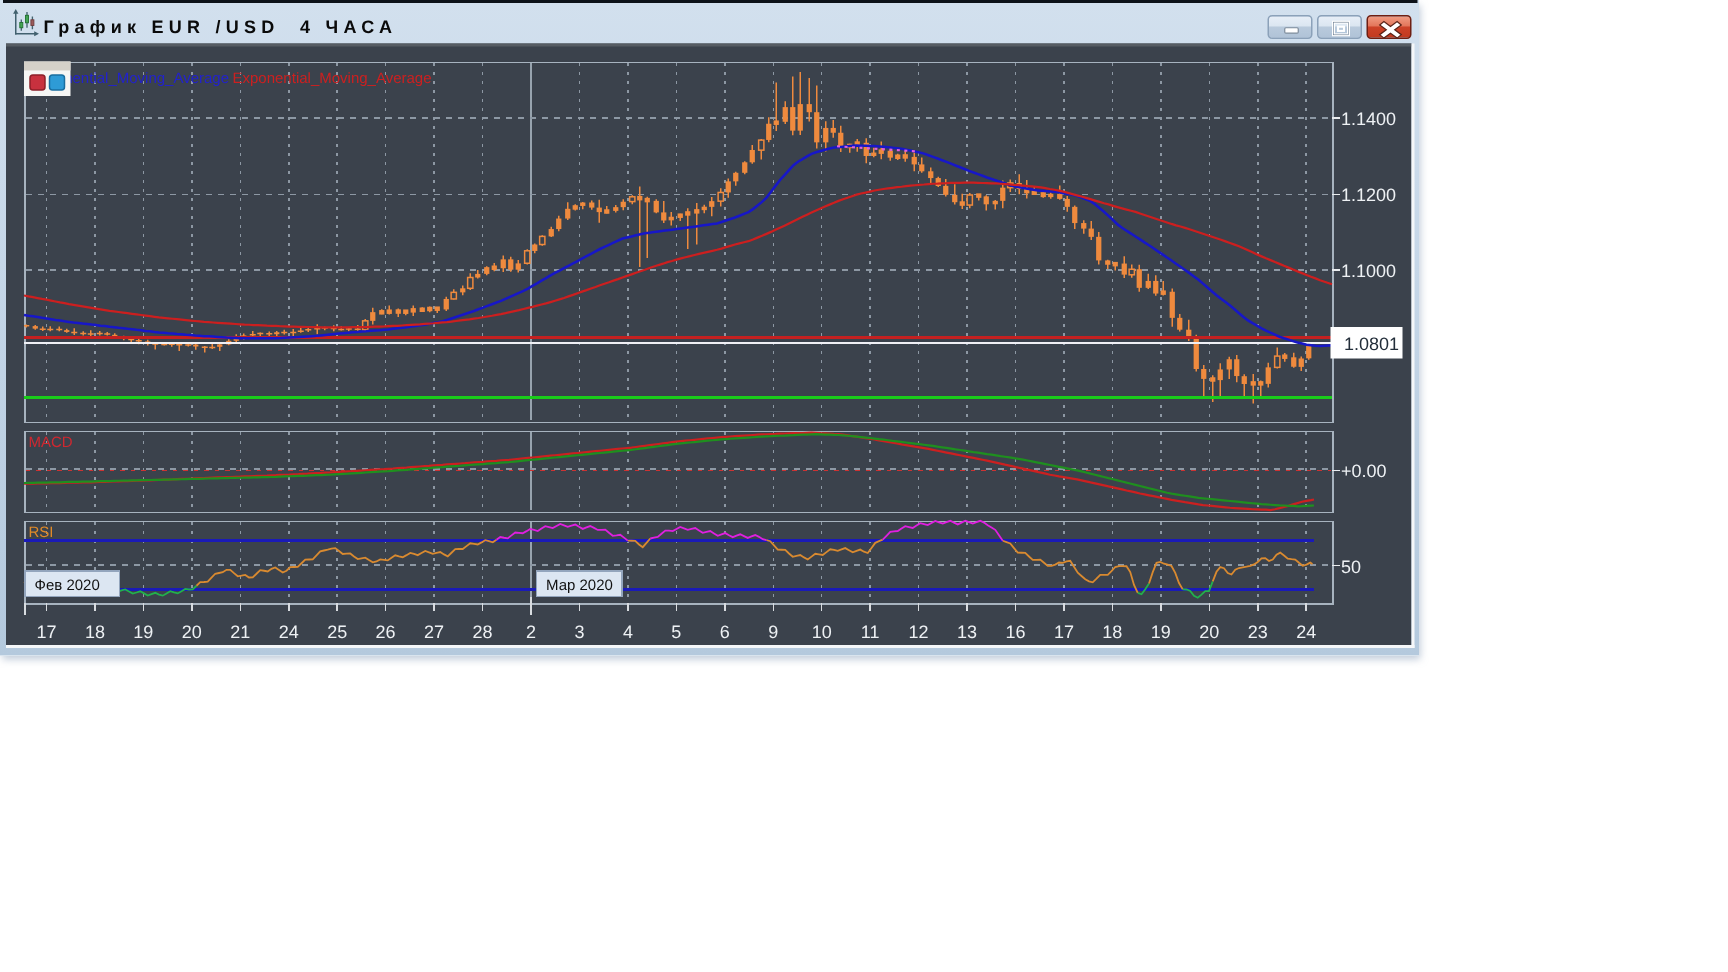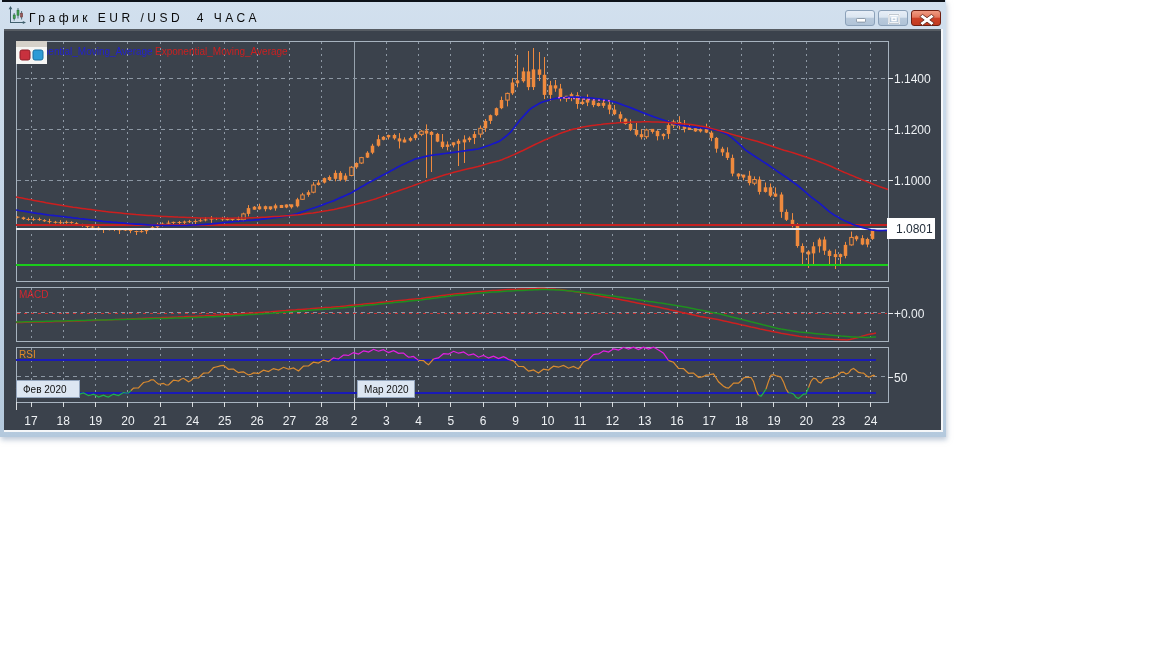--- a/index.html
+++ b/index.html
@@ -1,20 +1,20 @@
 <!DOCTYPE html>
 <html><head><meta charset="utf-8">
 <style>
 * { margin:0; padding:0; box-sizing:border-box; }
 body { width:1152px; height:648px; background:#ffffff; font-family:"Liberation Sans", sans-serif; position:relative; overflow:hidden; }
 #win { position:absolute; left:0; top:0; width:946px; height:437px;
   background:linear-gradient(180deg,#d2e0ee 0%,#c6d7e8 40%,#b4c9dd 100%);
   box-shadow:1px 3px 5px rgba(140,160,185,0.55); }
 #topline { position:absolute; left:2px; top:0; width:943px; height:2px; background:#0d1219; }
-#titlebar { position:absolute; left:0; top:2px; width:1070px; height:27px; }
+#titlebar { position:absolute; left:0; top:2px; width:1070px; height:27px;font-weight:bold; }
 #ticon { position:absolute; left:8px; top:4px; }
 #ttext { position:absolute; left:29px; top:9px; font-size:12px; letter-spacing:3.5px; color:#0a0a0a; white-space:pre; }
 .wbtn { position:absolute; top:10px; width:30px; height:16px; border-radius:3px; border:1px solid #8ba1b9; }
 .wbtn.std { background:linear-gradient(180deg,#e7eef7 0%,#dbe6f1 45%,#b9cadc 50%,#b0c3d7 100%); }
 #bmin { left:845px; }
 #bmax { left:878px; }
 #bclose { left:911px; background:linear-gradient(180deg,#f09c83 0%,#e3765b 45%,#cc4228 50%,#c23a20 100%); border-color:#6e1f12; }
 #client { position:absolute; left:4px; top:29px; width:937px; height:401px; background:#3b424c; border-top:2px solid #565c63; }
 #wline_r { position:absolute; left:941px; top:29px; width:2px; height:403px; background:#f5f7f9; }
 #wline_b { position:absolute; left:4px; top:430px; width:939px; height:2px; background:#f5f7f9; }

